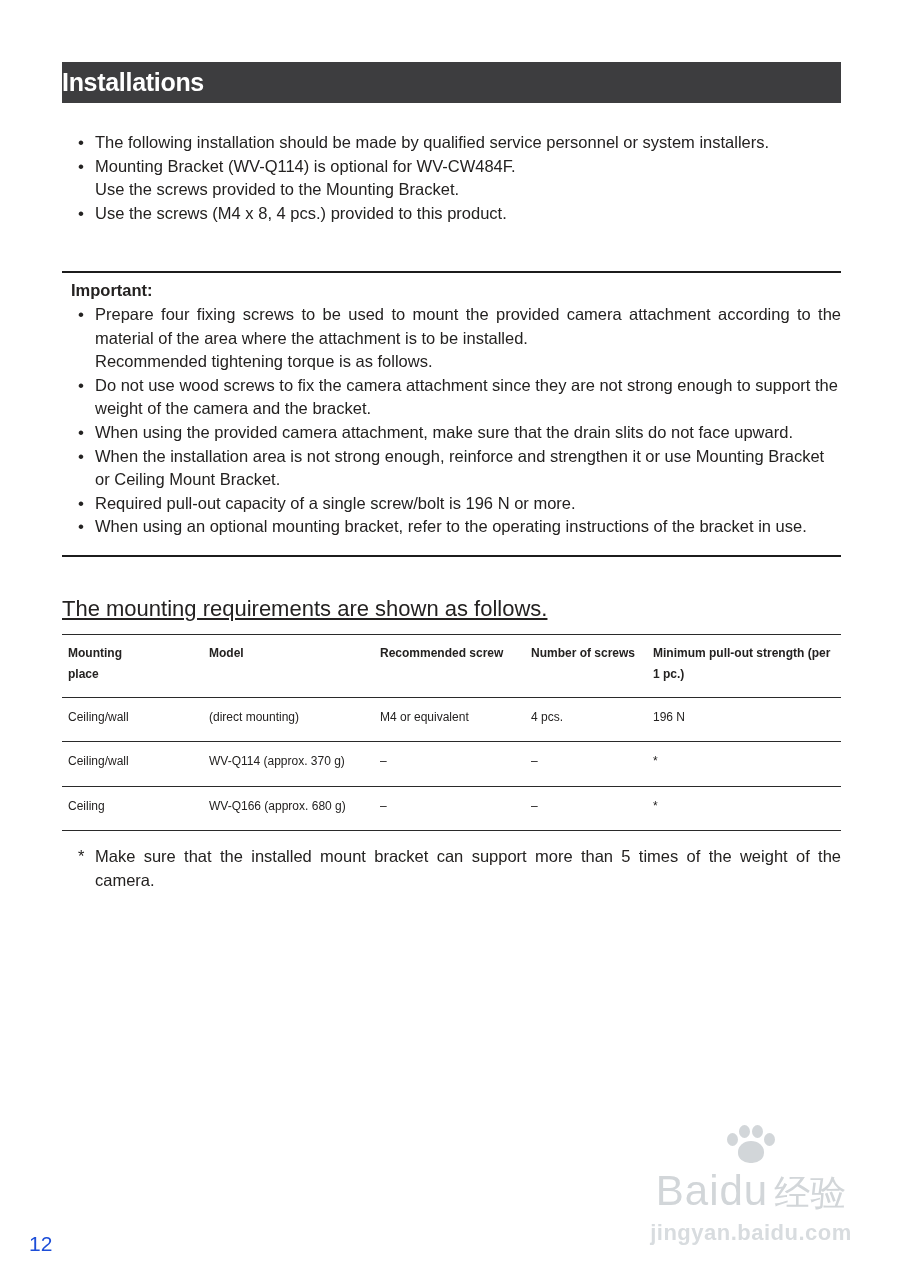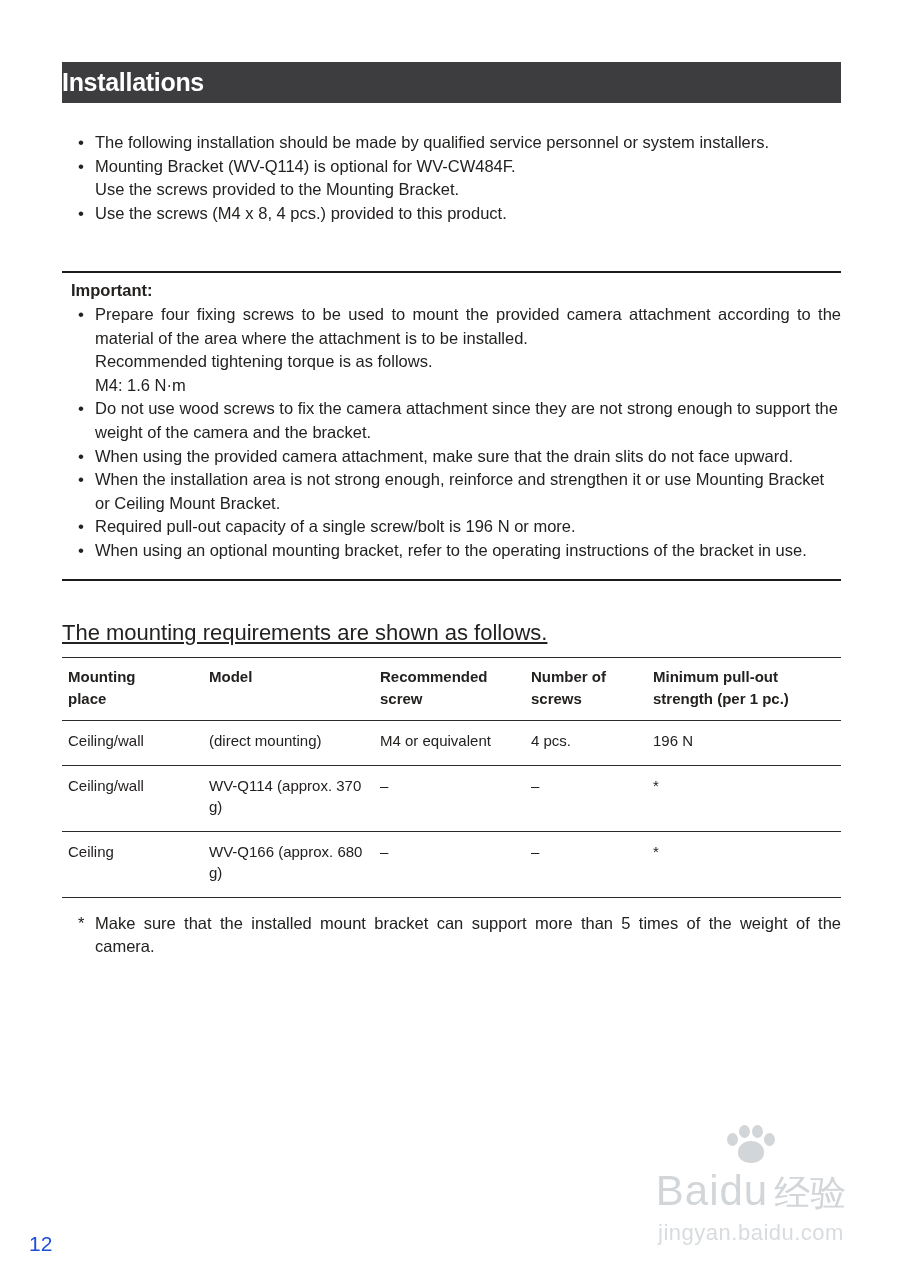--- a/index.html
+++ b/index.html
@@ -63,21 +63,21 @@
     line-height: 23.6px;
     text-decoration: underline;
   }
 
   
   table.mounting-table {
     margin-top: 13px;
     width: 779px;
     border-collapse: collapse;
     table-layout: fixed;
-    font-size: 15px;
+    font-size: 12px;
     line-height: 21.5px;
   }
   table.mounting-table col.c1 { width: 141px; }
   table.mounting-table col.c2 { width: 171px; }
   table.mounting-table col.c3 { width: 151px; }
   table.mounting-table col.c4 { width: 122px; }
   table.mounting-table col.c5 { width: 194px; }
   table.mounting-table thead th {
     border-top: 1px solid #2a2a2a;
     border-bottom: 1px solid #2a2a2a;
@@ -129,21 +129,21 @@
     align-items: baseline;
     justify-content: center;
     gap: 6px;
     font-weight: normal;
   }
   .watermark .wm-brand { font-size: 42px; letter-spacing: 1px; }
   .watermark .wm-suffix { font-size: 36px; }
   .watermark .wm-url {
     margin-top: 2px;
     font-size: 22px;
-    font-weight: normal;
+    font-weight: bold;
     color: #d8dcdf;
     letter-spacing: 0.5px;
   }
   .paw {
     position: relative;
     width: 48px;
     height: 42px;
     margin: 0 auto 2px auto;
   }
   .paw .pad {
@@ -199,21 +199,20 @@
   </div>
 
   <div class="important">
     <div class="important-title">Important:</div>
     <div class="bullets">
       <div class="bullet">
         <span class="marker"></span>
         <div class="btext">
           <div class="bline">Prepare four fixing screws to be used to mount the provided camera attachment according to the material of the area where the attachment is to be installed.</div>
           <div class="bline">Recommended tightening torque is as follows.</div>
-          <div class="bline">M4: 1.6 N·m</div>
         </div>
       </div>
       <div class="bullet">
         <span class="marker"></span>
         <div class="btext">
           <div class="bline">Do not use wood screws to fix the camera attachment since they are not strong enough to support the weight of the camera and the bracket.</div>
         </div>
       </div>
       <div class="bullet">
         <span class="marker"></span>

